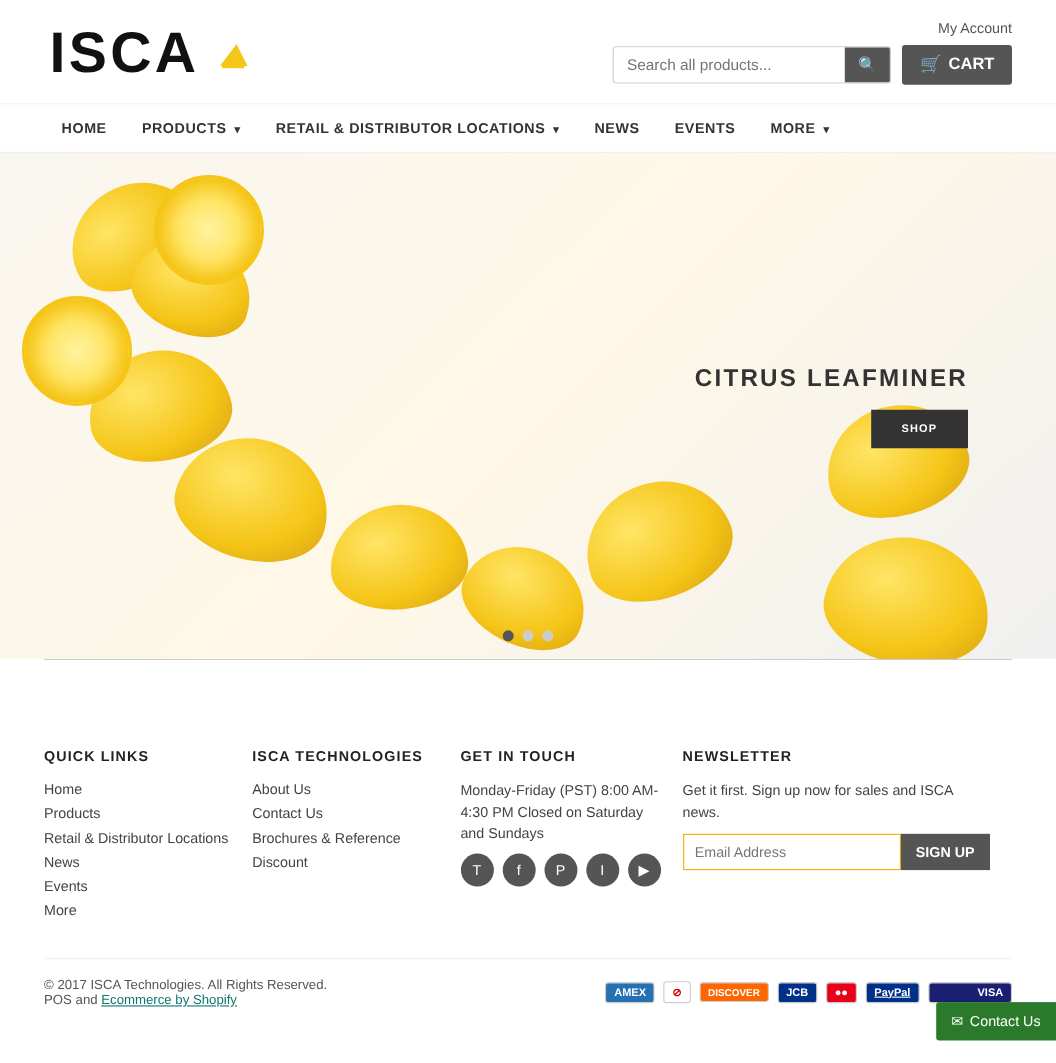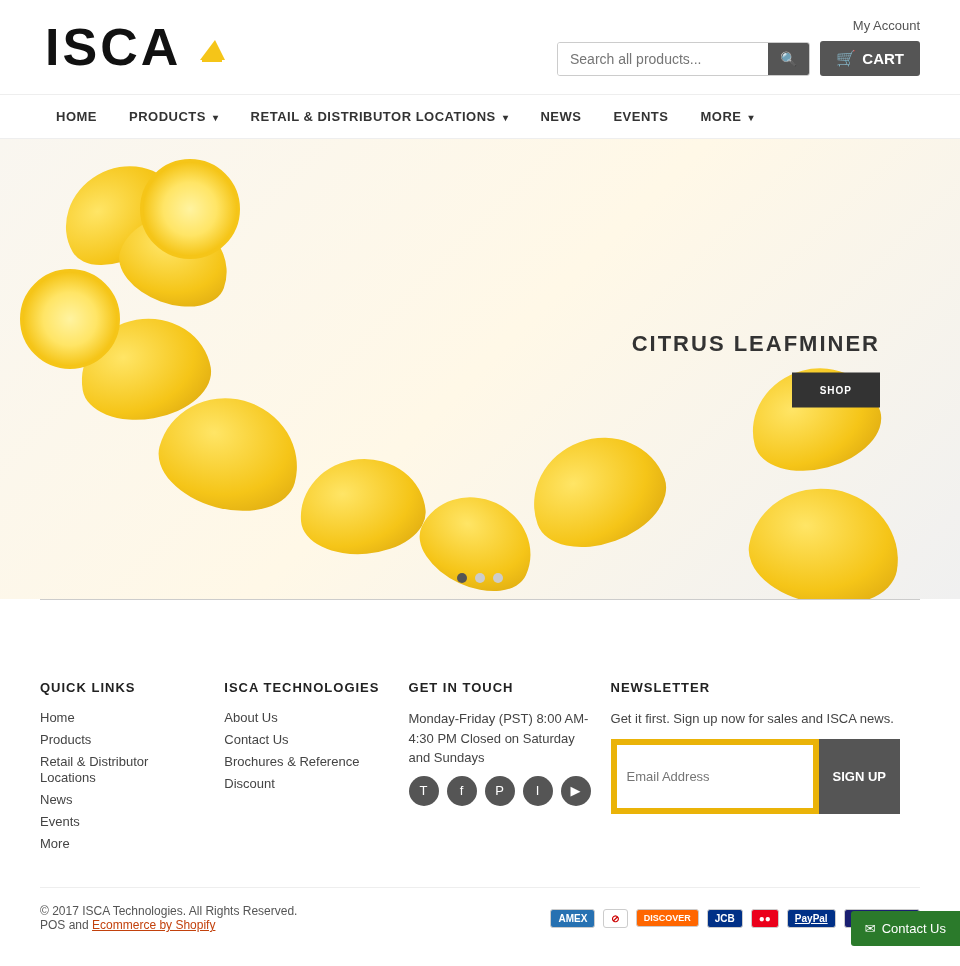--- a/index.html
+++ b/index.html
@@ -239,22 +239,22 @@
       text-decoration: none;
     }
 
     .newsletter-col .email-row {
       display: flex;
       gap: 0;
       margin-top: 10px;
     }
     .newsletter-col input {
       flex: 1;
-      border: 6px solid #eab308;
-      padding: 24px 10px;
+      border: 1px solid #eab308;
+      padding: 8px 10px;
       font-size: 13px;
       outline: none;
     }
     .newsletter-col .signup-btn {
       background: #555;
       color: white;
       border: none;
       padding: 8px 14px;
       font-size: 13px;
       font-weight: bold;
@@ -264,21 +264,21 @@
     .newsletter-col p { font-size: 13px; color: #444; }
 
     .footer-bottom {
       display: flex;
       justify-content: space-between;
       align-items: center;
       padding-top: 16px;
       border-top: 1px solid #eee;
     }
     .footer-bottom-left { font-size: 12px; color: #555; }
-    .footer-bottom-left a { color: #c2410c; }
+    .footer-bottom-left a { color: #0f766e; }
     .payment-icons {
       display: flex;
       gap: 8px;
       align-items: center;
     }
     .pay-badge {
       background: #f0f0f0;
       border: 1px solid #ccc;
       border-radius: 3px;
       padding: 3px 7px;

